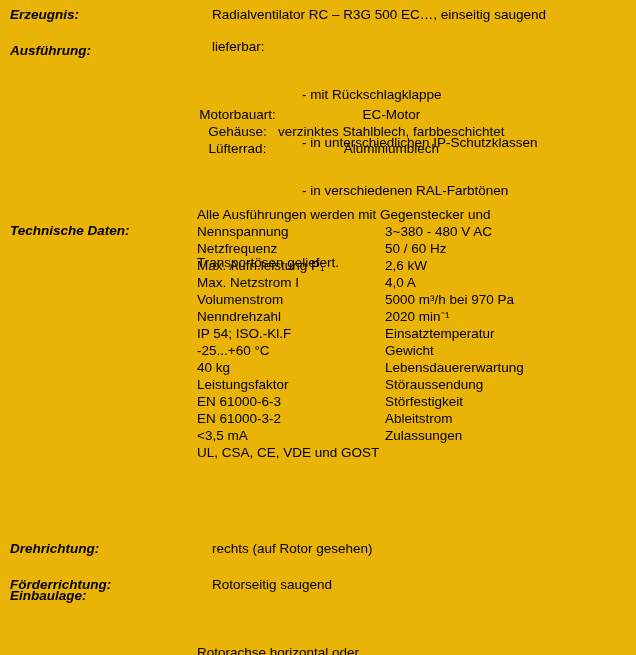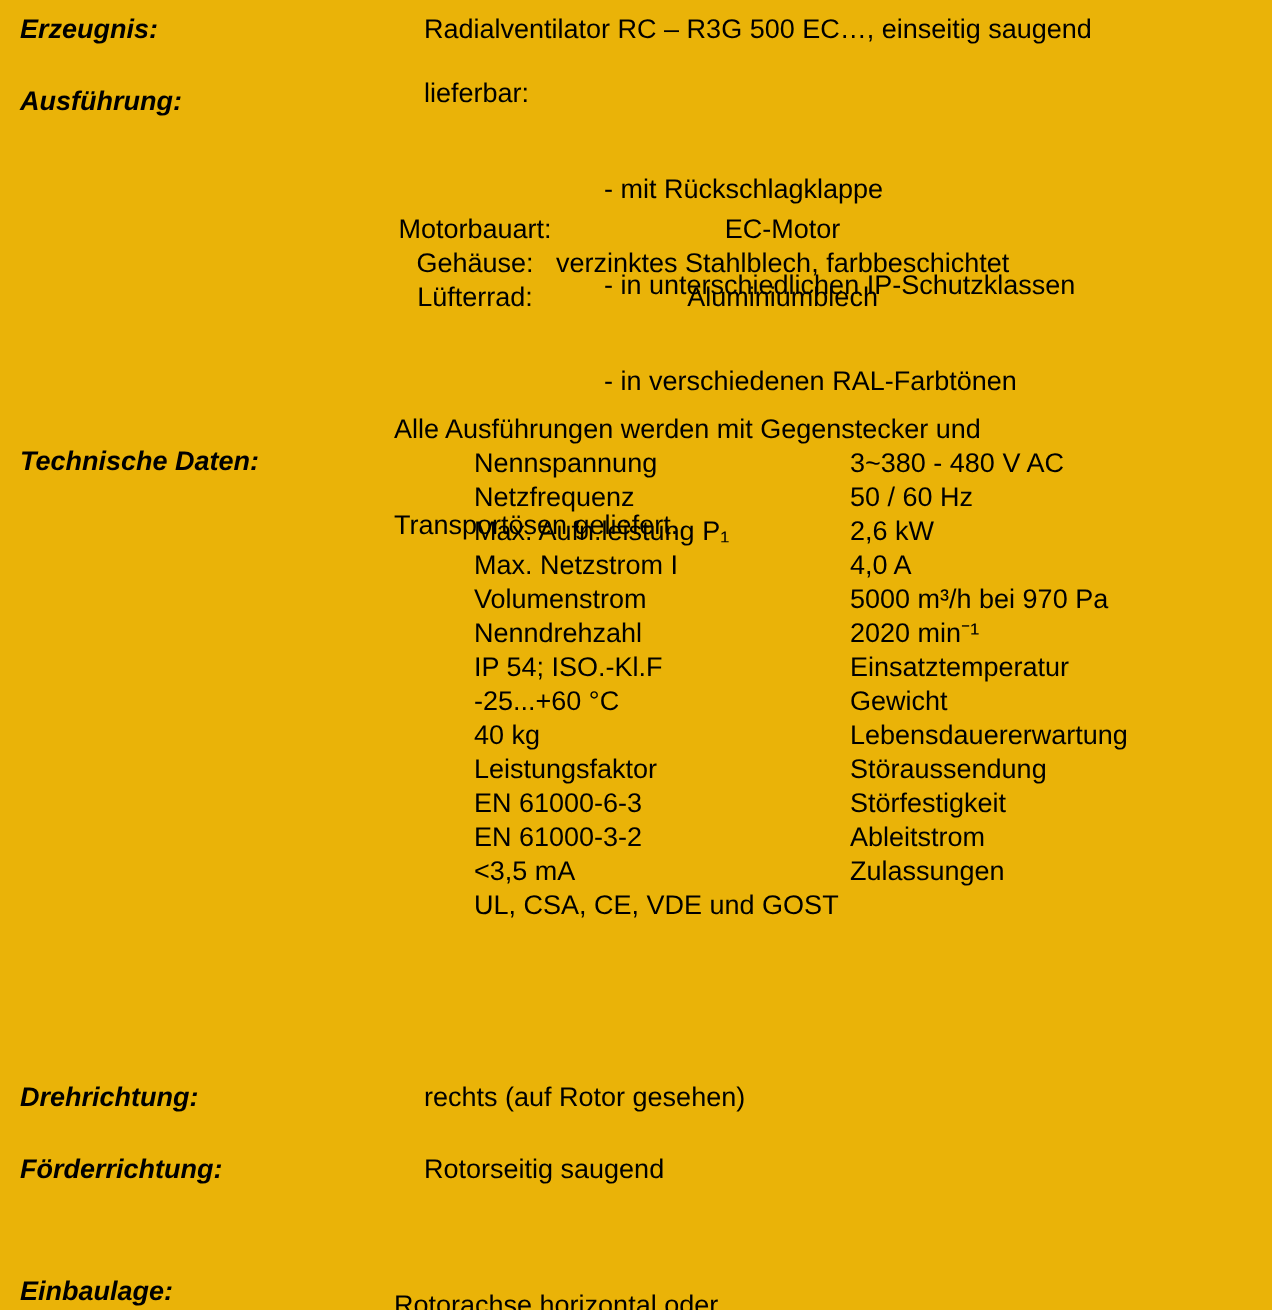--- a/index.html
+++ b/index.html
@@ -40,21 +40,21 @@
 
   
   .tech {
     position: absolute;
     left: 197px;
     top: 223px;
     display: grid;
     grid-template-columns: 188px auto;
     line-height: 17px;
   }
-  .tech .tkey, .tech .tval { white-space: pre; margin-left: 40px; }
+  .tech .tkey, .tech .tval { white-space: pre; }
 </style>
 </head>
 <body>
 
 <div class="doc">
 
   <span class="abs lbl" style="top:7px">Erzeugnis:</span>
   <span class="abs c2" style="top:7px">Radialventilator RC – R3G 500 EC…, einseitig saugend</span>
 
   <span class="abs lbl" style="top:43px">Ausführung:</span>
@@ -109,19 +109,19 @@
     <div class="tkey">Zulassungen</div>
     <div class="tval">UL, CSA, CE, VDE und GOST</div>
   </div>
 
   <span class="abs lbl" style="top:541px">Drehrichtung:</span>
   <span class="abs c2" style="top:541px">rechts (auf Rotor gesehen)</span>
 
   <span class="abs lbl" style="top:577px">Förderrichtung:</span>
   <span class="abs c2" style="top:577px">Rotorseitig saugend</span>
 
-  <span class="abs lbl" style="top:638px">Einbaulage:</span>
+  <span class="abs lbl" style="top:588px">Einbaulage:</span>
   <div class="abs lines" style="left:197px;top:613px">
     <div>Rotorachse horizontal oder</div>
     
   </div>
 
 </div>
 
 </body></html>

